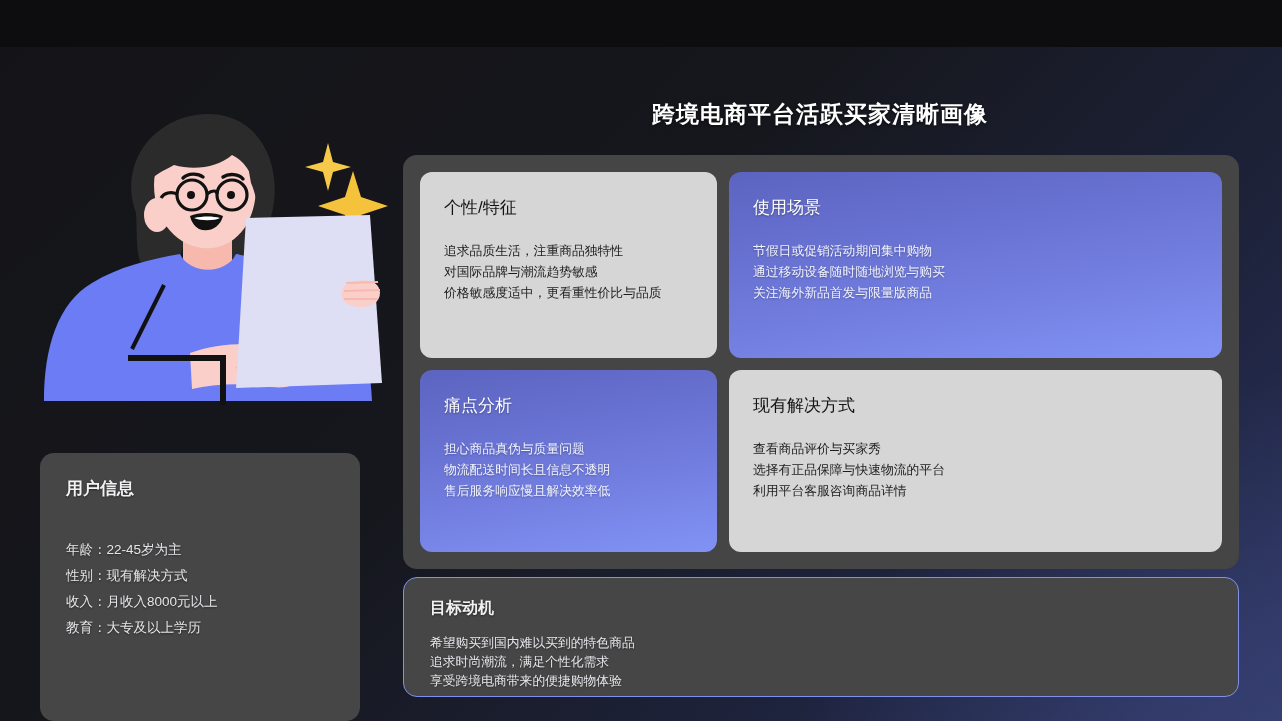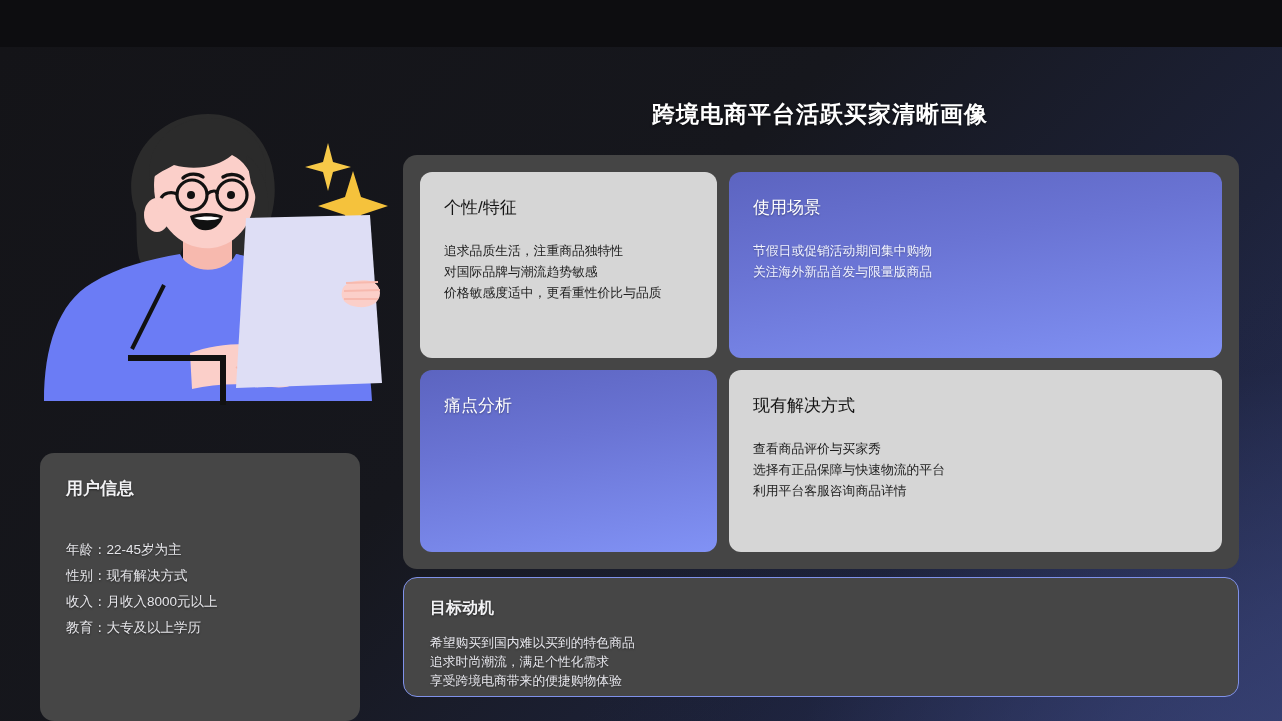--- a/index.html
+++ b/index.html
@@ -231,26 +231,32 @@
           <li>追求品质生活，注重商品独特性</li>
           <li>对国际品牌与潮流趋势敏感</li>
           <li>价格敏感度适中，更看重性价比与品质</li>
         </ul>
       </div>
 
       <div class="card blue">
         <div class="card-title">使用场景</div>
         <ul class="card-lines">
           <li>节假日或促销活动期间集中购物</li>
+          <li>通过移动设备随时随地浏览与购买</li>
           <li>关注海外新品首发与限量版商品</li>
         </ul>
       </div>
 
       <div class="card blue">
         <div class="card-title">痛点分析</div>
+        <ul class="card-lines">
+          <li>担心商品真伪与质量问题</li>
+          <li>物流配送时间长且信息不透明</li>
+          <li>售后服务响应慢且解决效率低</li>
+        </ul>
       </div>
 
       <div class="card light">
         <div class="card-title">现有解决方式</div>
         <ul class="card-lines">
           <li>查看商品评价与买家秀</li>
           <li>选择有正品保障与快速物流的平台</li>
           <li>利用平台客服咨询商品详情</li>
         </ul>
       </div>

